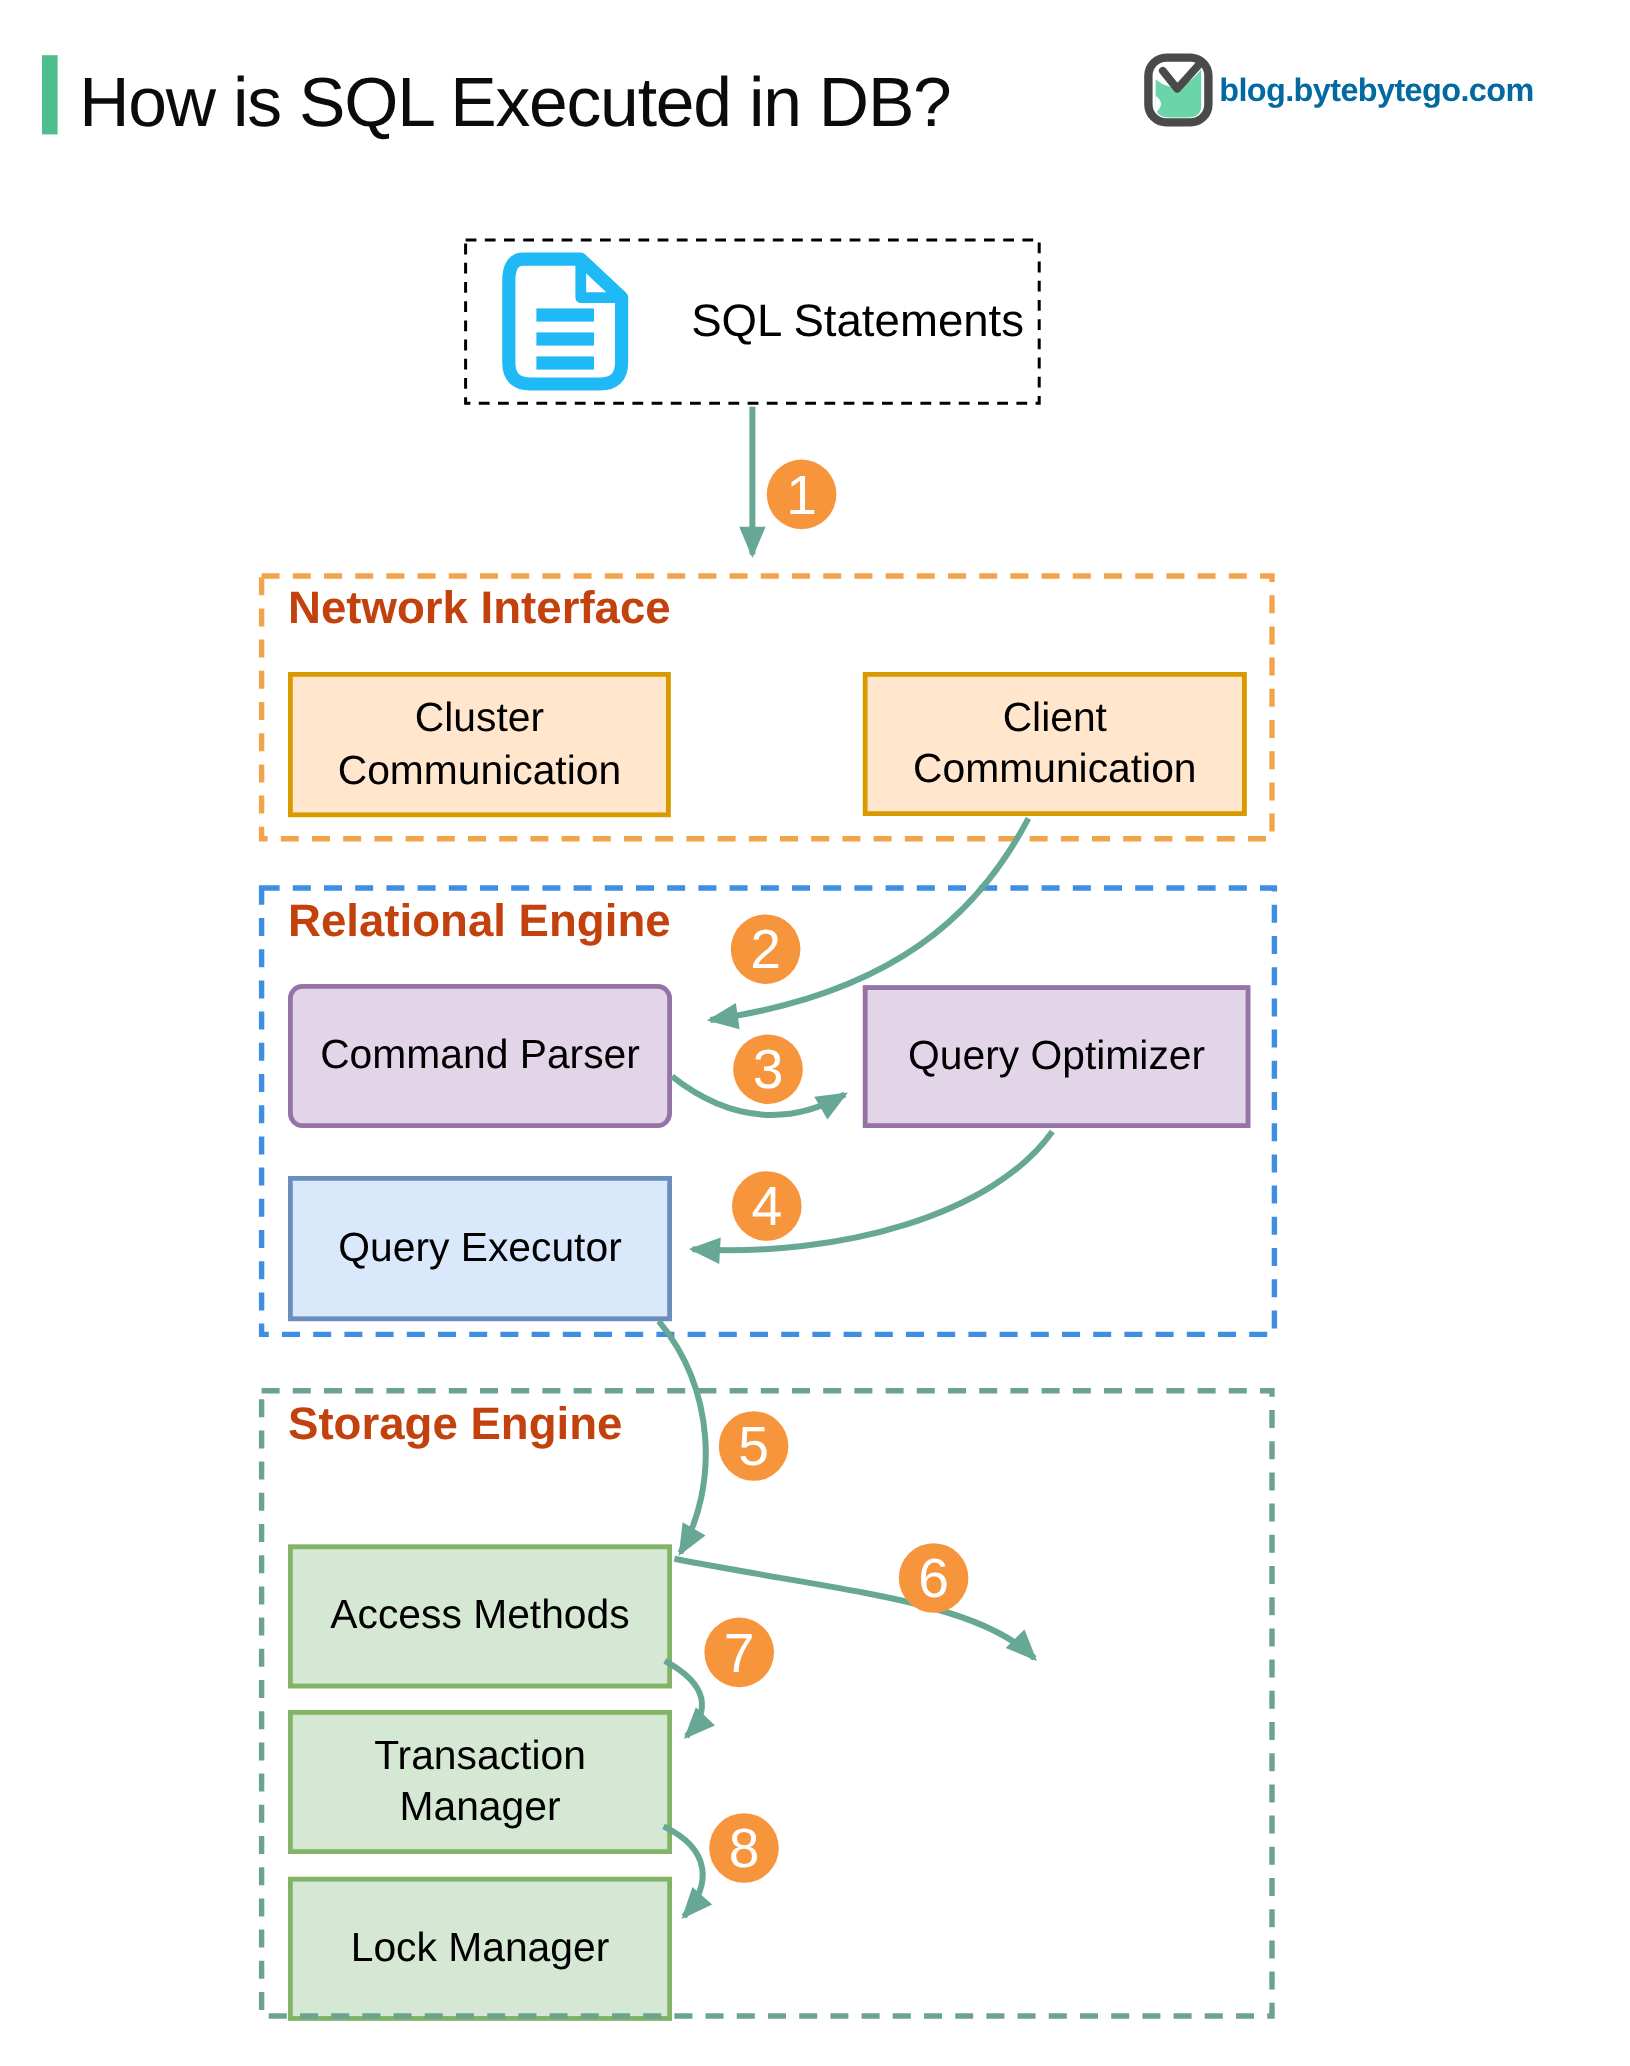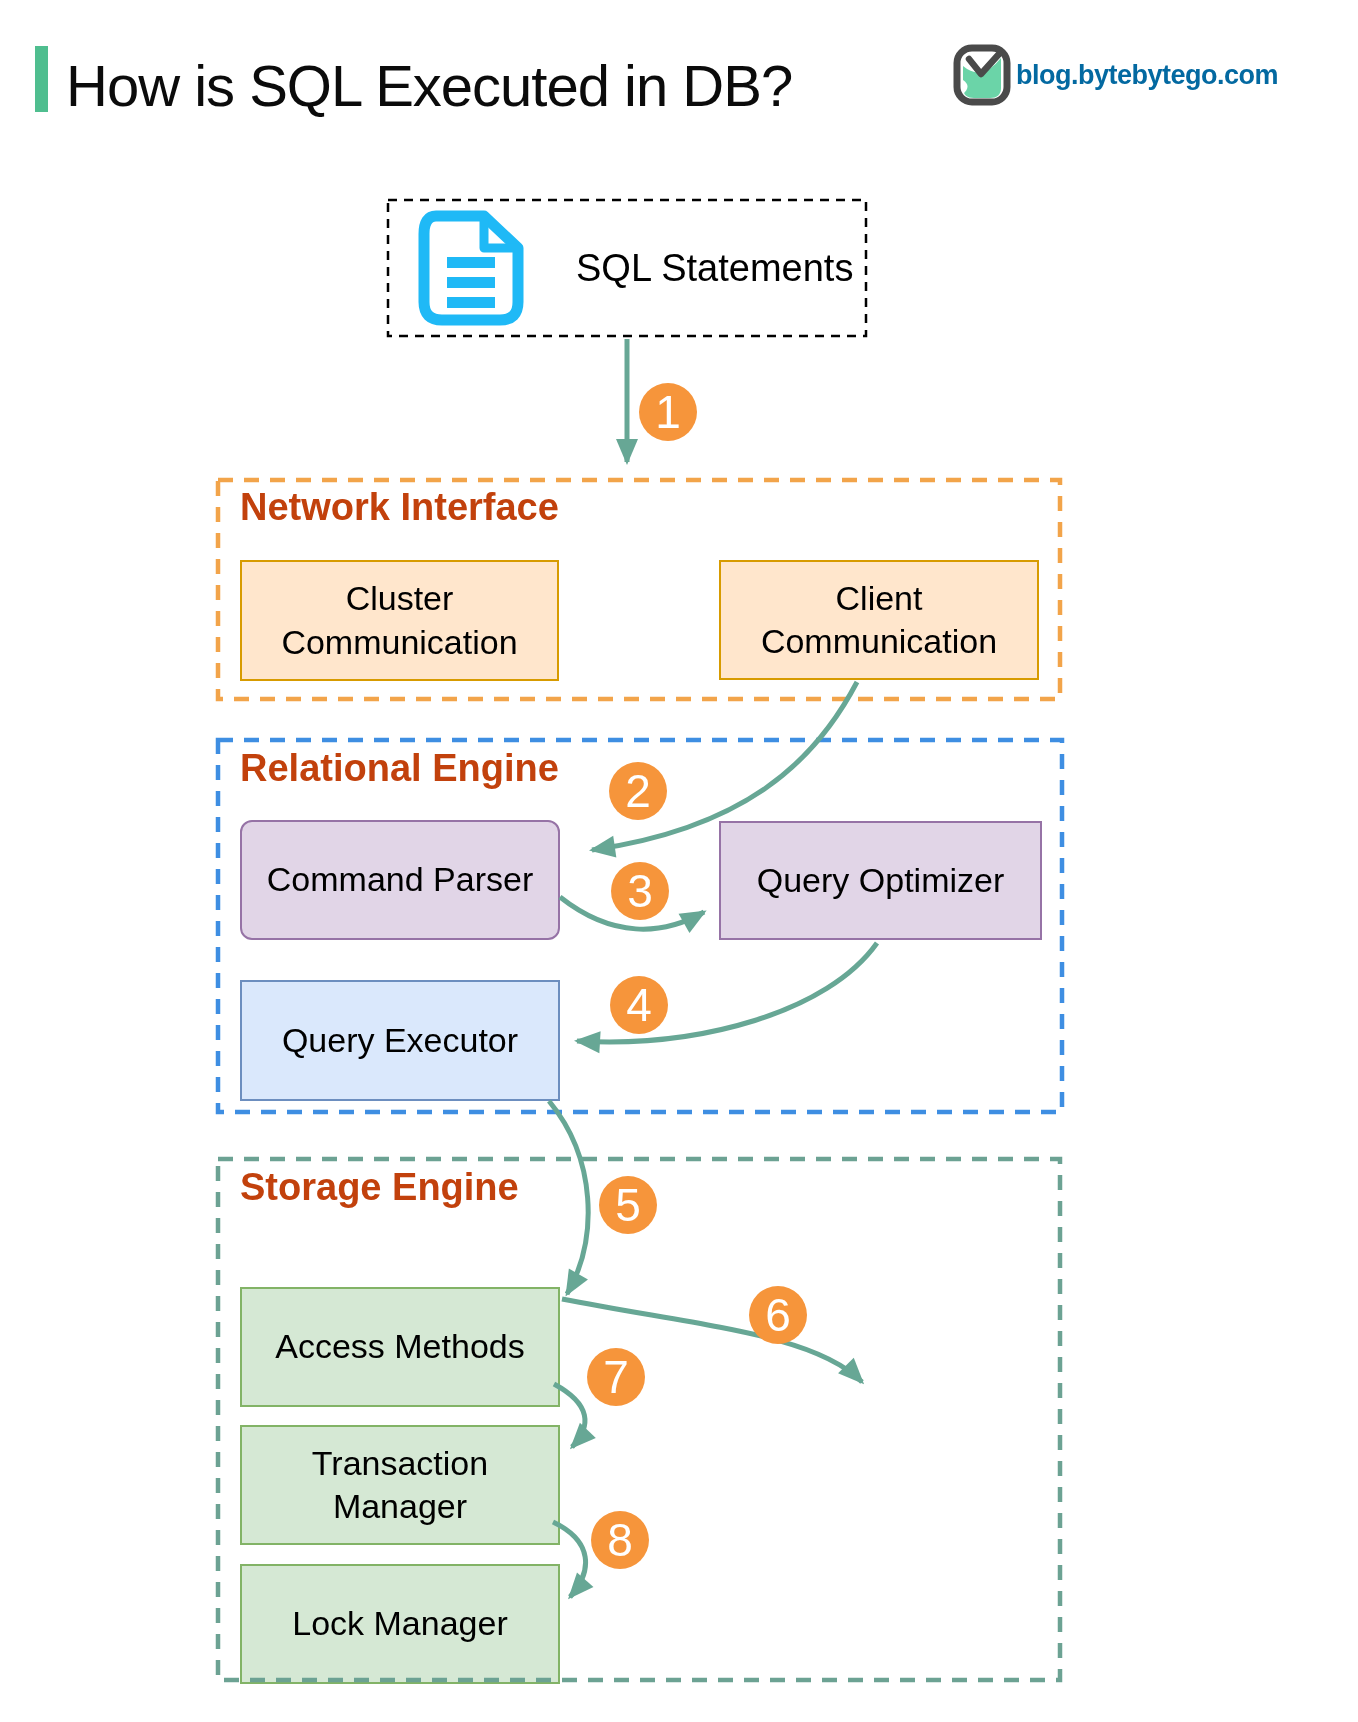--- a/index.html
+++ b/index.html
@@ -10,21 +10,21 @@
   
   .accent-bar{position:absolute;left:35px;top:46px;width:13px;height:66px;background:#4FBE8F;}
   .page-title{position:absolute;left:66px;top:52px;font-size:58px;font-weight:400;letter-spacing:-1px;color:#0b0b0b;white-space:nowrap;text-align:right;}
   .brand{position:absolute;left:952px;top:44px;display:flex;align-items:center;}
   .brand-text{font-size:27px;font-weight:700;letter-spacing:-0.5px;color:#0369a1;margin-left:4px;white-space:nowrap;}
   
   .section-label{position:absolute;font-size:38px;font-weight:700;color:#c2410c;white-space:nowrap;}
   
   .node{
     position:absolute;display:flex;align-items:center;justify-content:center;text-align:center;
-    font-size:34px;line-height:1.27;white-space:pre-line;box-sizing:border-box;border:2px solid #22c55e;
+    font-size:34px;line-height:1.27;white-space:pre-line;box-sizing:border-box;border:4px solid #22c55e;
   }
   .node.orange{background:#FFE6CC;border-color:#D79B00;}
   .node.purple{background:#E1D5E7;border-color:#9673A6;}
   .node.blue{background:#DAE8FC;border-color:#6C8EBF;}
   .node.green{background:#D5E8D4;border-color:#82B366;margin-top:24px;}
   
   .sql-label{position:absolute;left:548px;top:200px;width:300px;height:136px;display:flex;align-items:center;font-size:38px;margin-left:28px;}
   
   .overlay{position:absolute;left:0;top:0;width:1358px;height:1722px;pointer-events:none;}
   .step-num{font-size:46px;fill:#ffffff;font-family:"Liberation Sans","DejaVu Sans",sans-serif;}

